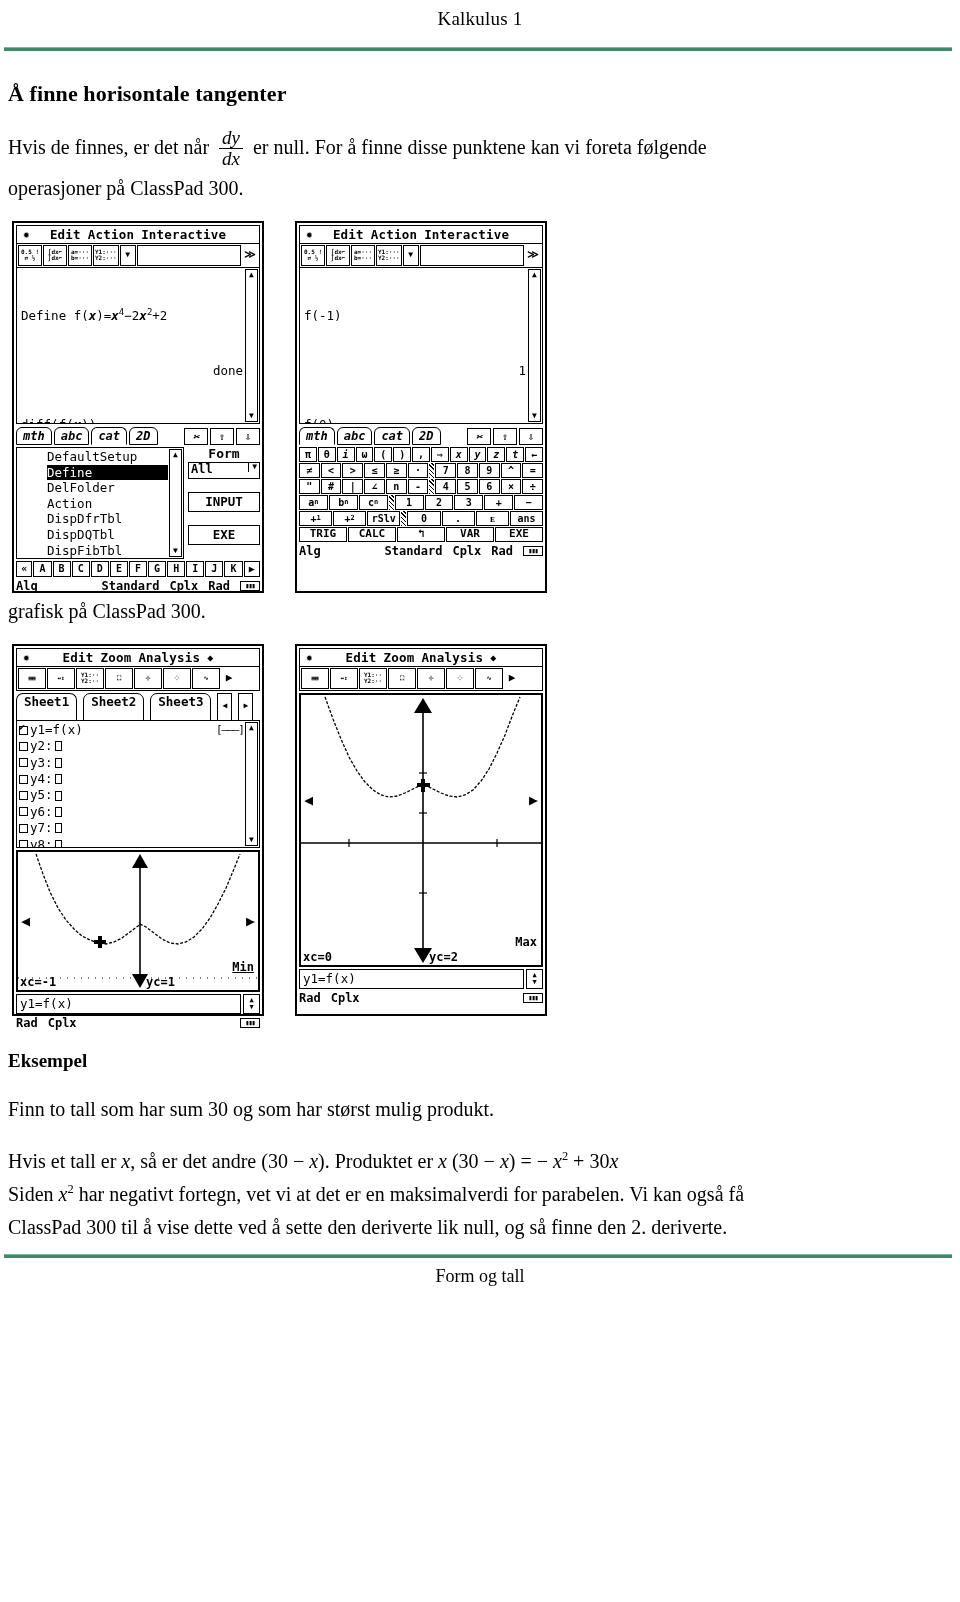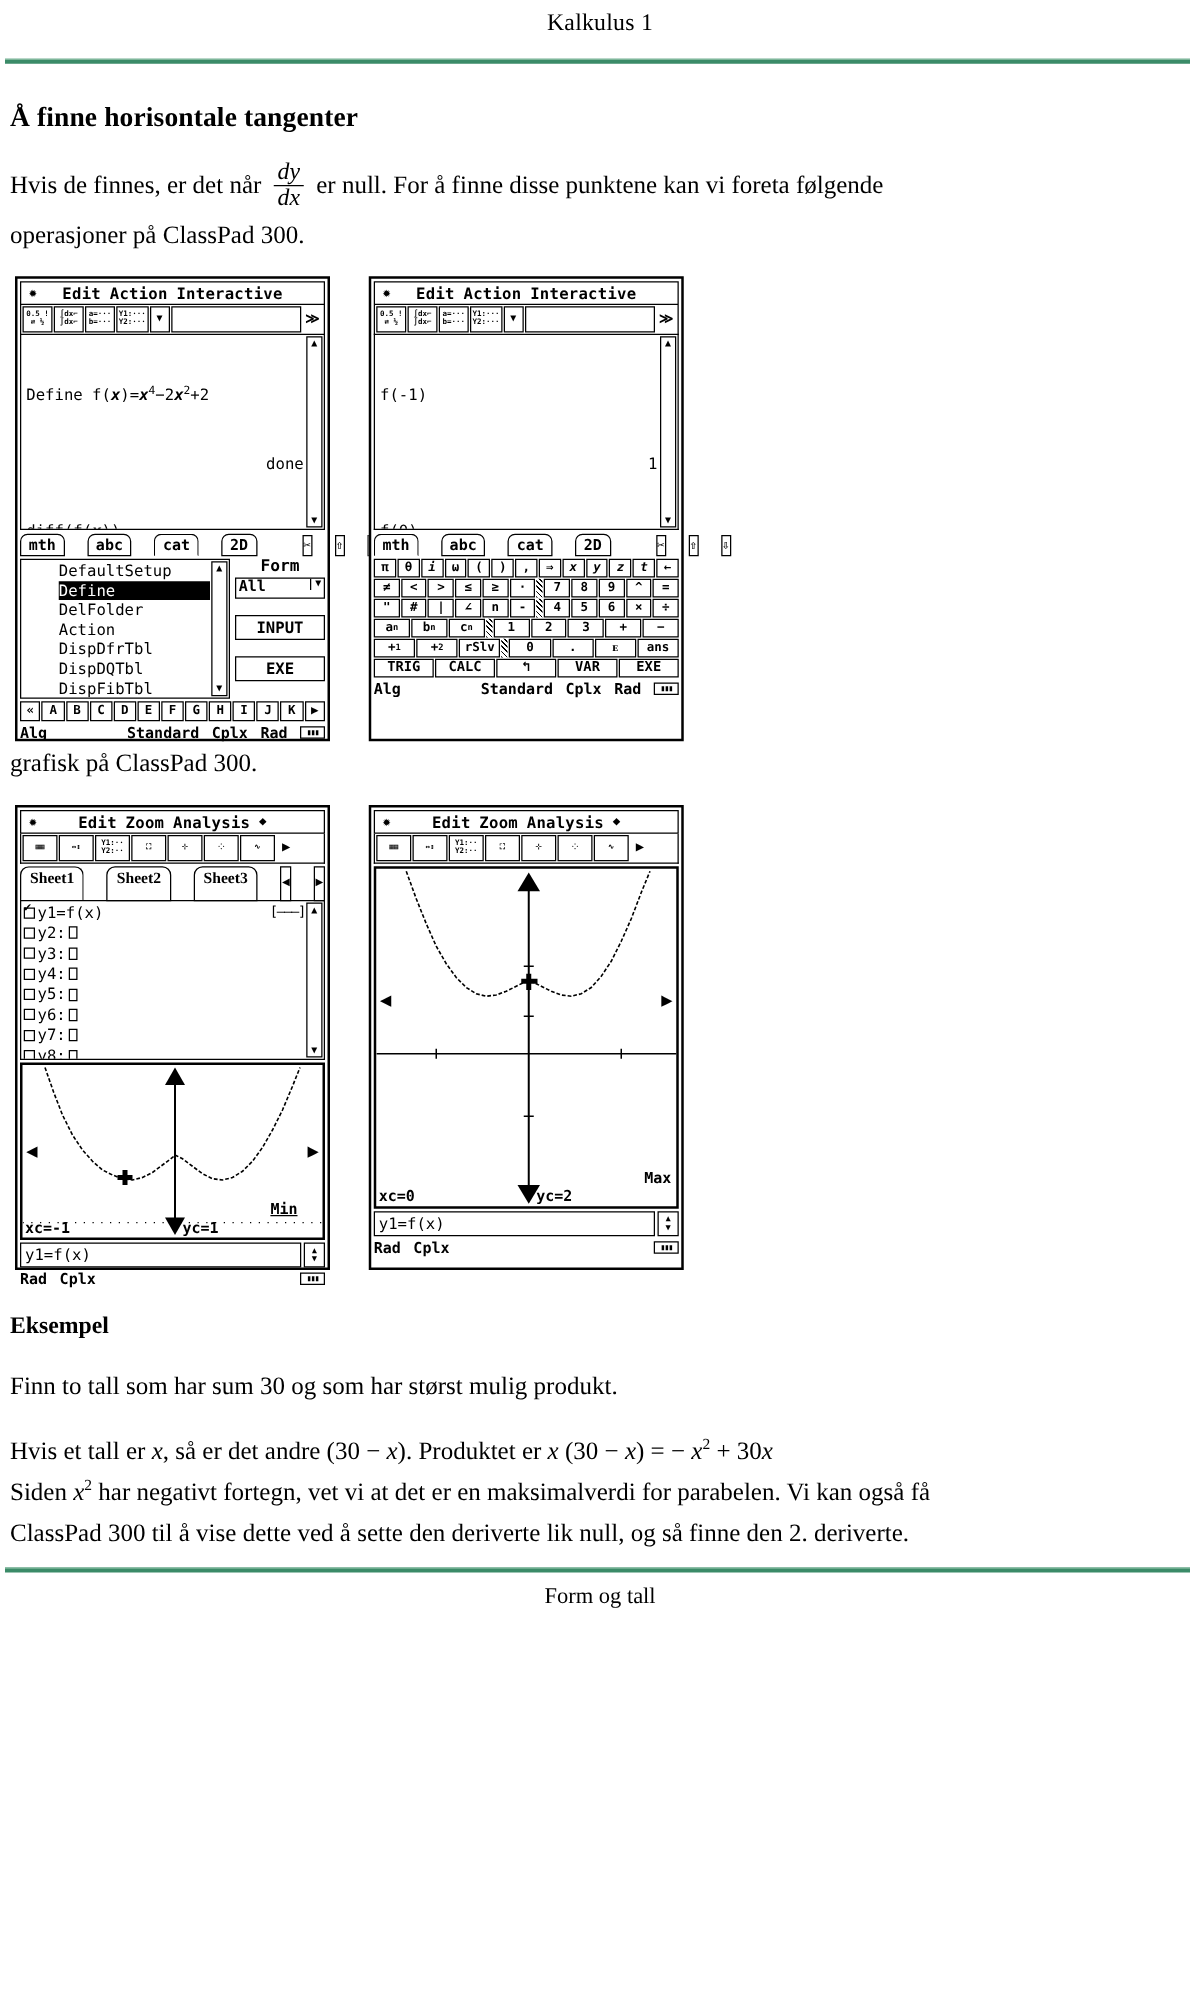--- a/index.html
+++ b/index.html
@@ -151,22 +151,22 @@
   .vscroll {
     position: absolute; right: 1px; top: 1px; bottom: 1px;
     width: 13px; border: 1.2px solid #000; background: #fff;
     display: flex; flex-direction: column; justify-content: space-between;
     align-items: center; font-size: 8px;
   }
   .vscroll .ar { line-height: 1; padding: 1px 0; }
 
   
   .cp-tabs {
-    display: flex; align-items: flex-end; gap: 18px;
-    margin-top: 2px; height: 19px;
+    display: flex; align-items: flex-end; gap: 2px;
+    margin-top: 2px; height: 19px; font-style: italic;
   }
   .cp-tab {
     border: 1.3px solid #000;
     border-radius: 6px 6px 0 0;
     padding: 1px 6px 0 6px;
     font-size: 12px; font-weight: bold;
     line-height: 15px;
     background: #fff;
   }
   .cp-tab.sel { border-bottom-color: #fff; }
@@ -234,21 +234,21 @@
     min-width: 0; white-space: nowrap;
   }
   .kb-key.bold-it { font-style: italic; font-weight: bold; }
   .kb-key.sub { font-size: 10px; }
   .kb-key.sub sub { font-size: .7em; }
   .kb-sep { width: 5px; background:
       repeating-linear-gradient(45deg,#000 0 1px,#fff 1px 3px); }
   .kb-row.wide .kb-key { font-size: 11px; }
 
   
-  .gr-sheet-tabs { display:flex; gap:18px; margin-top:2px; height:28px;font-family:Liberation Serif, serif; }
+  .gr-sheet-tabs { display:flex; gap:6px; margin-top:2px; height:28px; }
   .gr-sheet {
     border:1.3px solid #000; border-radius:7px 7px 0 0;
     padding: 0 7px; font-size: 12.5px; font-weight:bold; line-height:16px;
     background:#fff;
   }
   .gr-sheet.sel { border-bottom-color:#fff; }
   .gr-navbtn {
     border:1.3px solid #000; width:15px;
     display:flex;align-items:center;justify-content:center;font-size:8px;
   }
@@ -674,21 +674,21 @@
 
           <g>
             <rect x="76" y="88" width="12" height="4" fill="#000"></rect>
             <rect x="80" y="84" width="4" height="12" fill="#000"></rect>
           </g>
 
           <line x1="0" y1="126" x2="244" y2="126" stroke="#000" stroke-width="1" stroke-dasharray="1 6"></line>
         </svg>
         <span class="gv-arrow-l">◀</span>
         <span class="gv-arrow-r">▶</span>
-        <span class="gv-label" style="right:20px; bottom:16px;text-decoration:underline;">Min</span>
+        <span class="gv-label" style="right:4px; bottom:16px;text-decoration:underline;">Min</span>
         <span class="gv-label" style="left:2px; bottom:1px;">xc=-1</span>
         <span class="gv-label" style="left:128px; bottom:1px;">yc=1</span>
       </div>
 
       <div class="gr-entry">
         <div class="fld">y1=f(x)</div>
         <div class="updn">
             <span>▲</span>
             <span>▼</span>
           </div>

